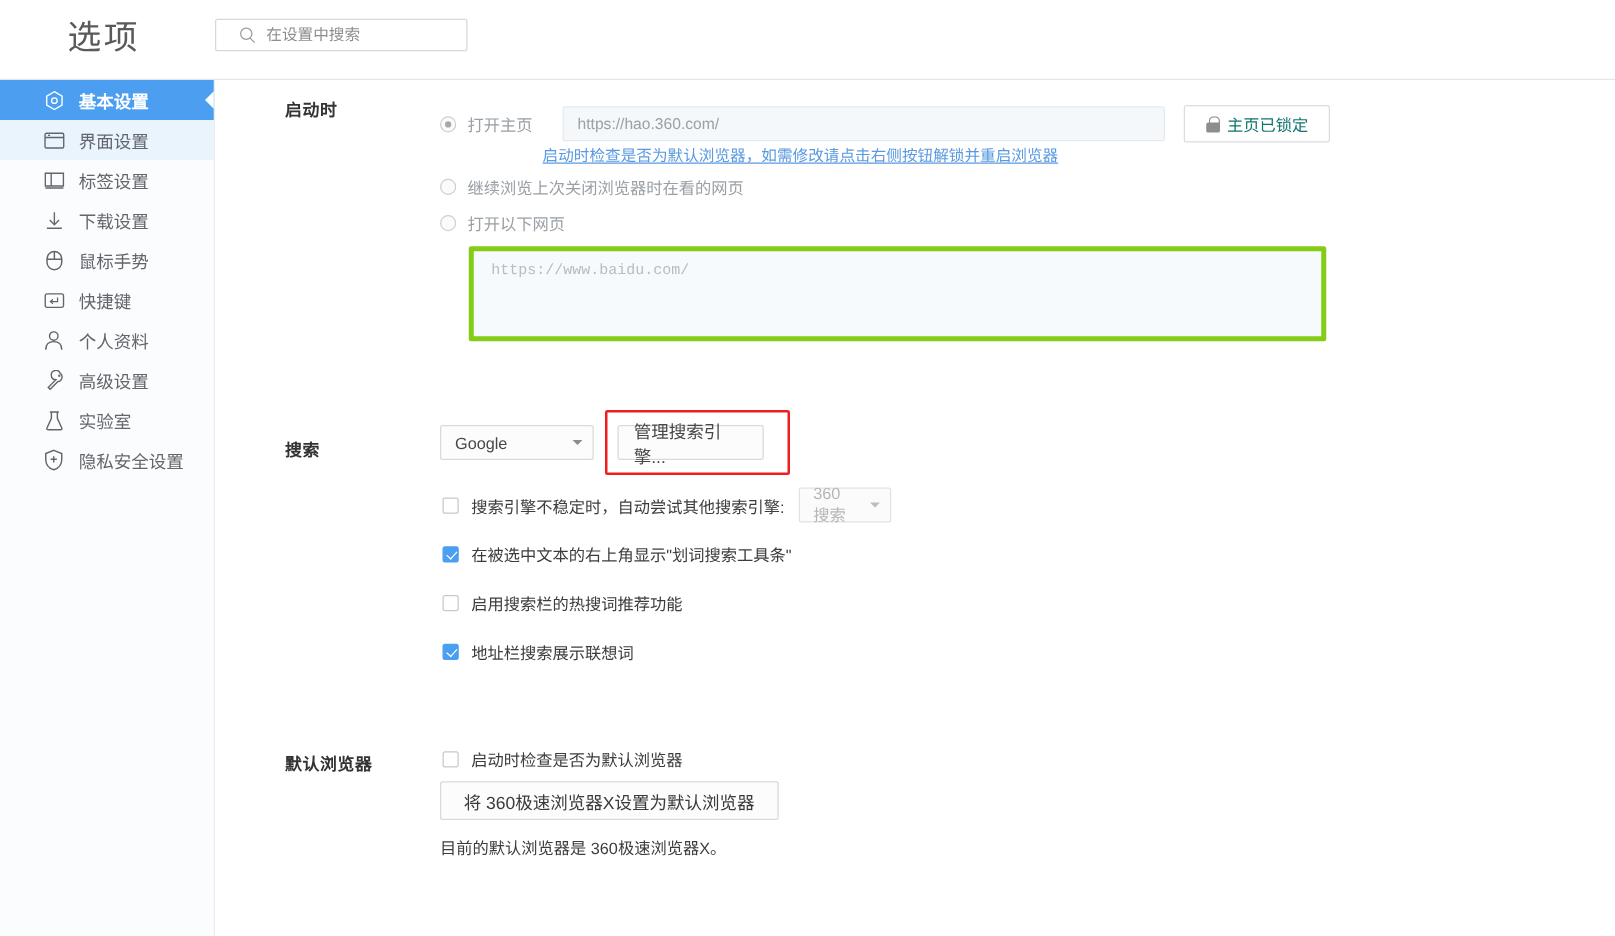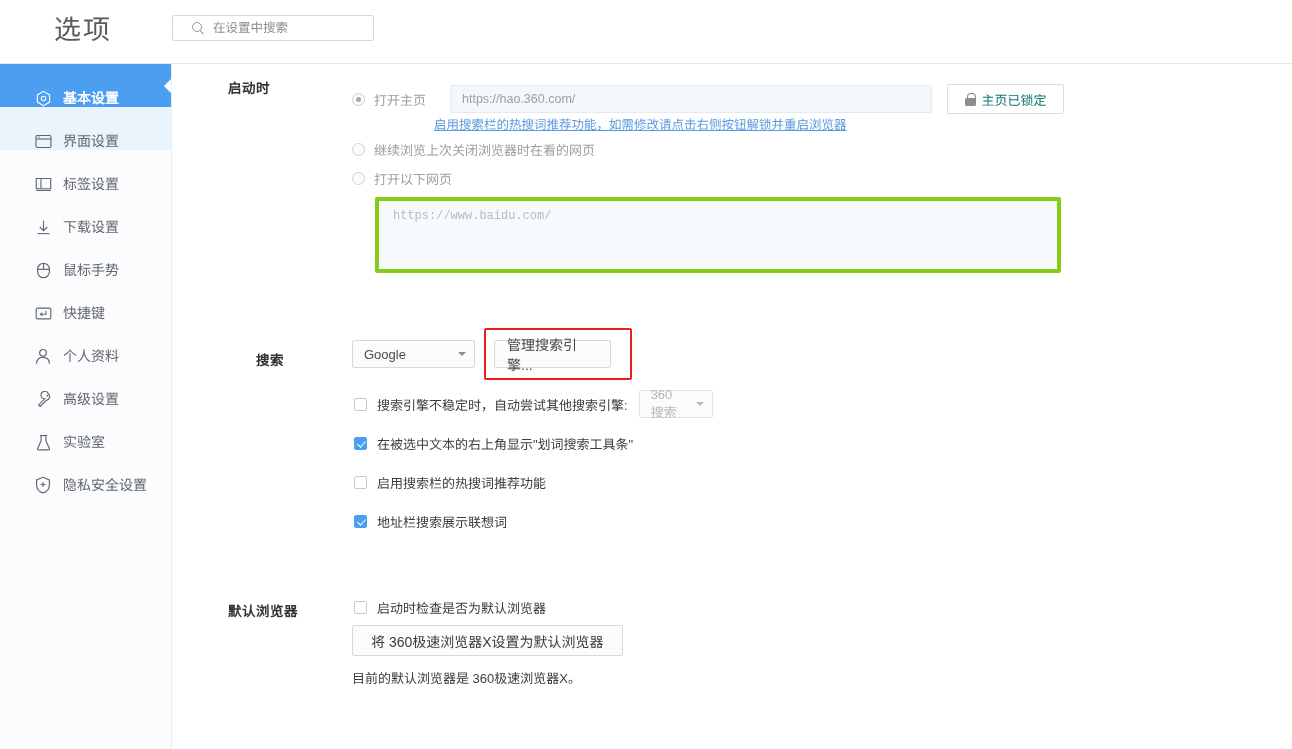--- a/index.html
+++ b/index.html
@@ -92,23 +92,23 @@
   
   .sidebar {
     position: absolute;
     left: 0; top: 64px;
     width: 172px; height: 685px;
     background: #fbfcfe;
     border-right: 1px solid #e9edf2;
   }
   .side-item {
     position: relative;
-    height: 43px;
-    display: flex;
-    align-items: flex-end;
+    height: 32px;
+    display: flex;
+    align-items: center;
     padding-left: 34px;
     cursor: pointer;
     font-size: 14px;
     color: #62666b;
     user-select: none;
   }
   .side-item .sic {
     width: 18px; height: 18px;
     margin-right: 11px;
     flex: 0 0 18px;
@@ -466,38 +466,38 @@
       <div class="row" style="position:absolute; left:180px; top:20px;">
         <span class="radio checked"></span>
         <span class="lbl-dis">打开主页</span>
         <input class="home-input" type="text" readonly="" style="margin-left: 24px;" value="https://hao.360.com/">
         <div class="lock-btn" style="margin-left:15px;">
           <span class="lock-ico"></span>
           <span>主页已锁定</span>
         </div>
       </div>
 
-      <div class="hint-link" style="position:absolute; left:262px; top:50px;">启用搜索栏的热搜词推荐功能，如需修改请点击右侧按钮解锁并重启浏览器</div>
+      <div class="hint-link" style="position:absolute; left:262px; top:50px;">启动时检查是否为默认浏览器，如需修改请点击右侧按钮解锁并重启浏览器</div>
 
       <div class="row" style="position:absolute; left:180px; top:76px;">
         <span class="radio"></span>
         <span class="lbl-dis">继续浏览上次关闭浏览器时在看的网页</span>
       </div>
 
       <div class="row" style="position:absolute; left:180px; top:105px;">
         <span class="radio"></span>
         <span class="lbl-dis">打开以下网页</span>
       </div>
 
       <textarea class="url-area" readonly="" style="position: absolute; left: 203px; top: 133px;">https://www.baidu.com/</textarea>
     </div>
 
     <div class="section" style="left:0; top:262px; width:1120px; height:280px;">
 
-      <div class="sec-label" style="left:56px; top:23px;margin-left:28px;">搜索</div>
+      <div class="sec-label" style="left:56px; top:23px;">搜索</div>
 
       <div class="sel" style="position:absolute; left:180px; top:14px; width:123px;">
         <span>Google</span>
         <span class="caret"></span>
       </div>
 
       <div class="redbox" style="left:312px; top:2px; width:148px; height:52px;"></div>
 
       <div class="btn" style="position:absolute; left:322px; top:14px; width:117px;">
         <span>管理搜索引擎...</span>

